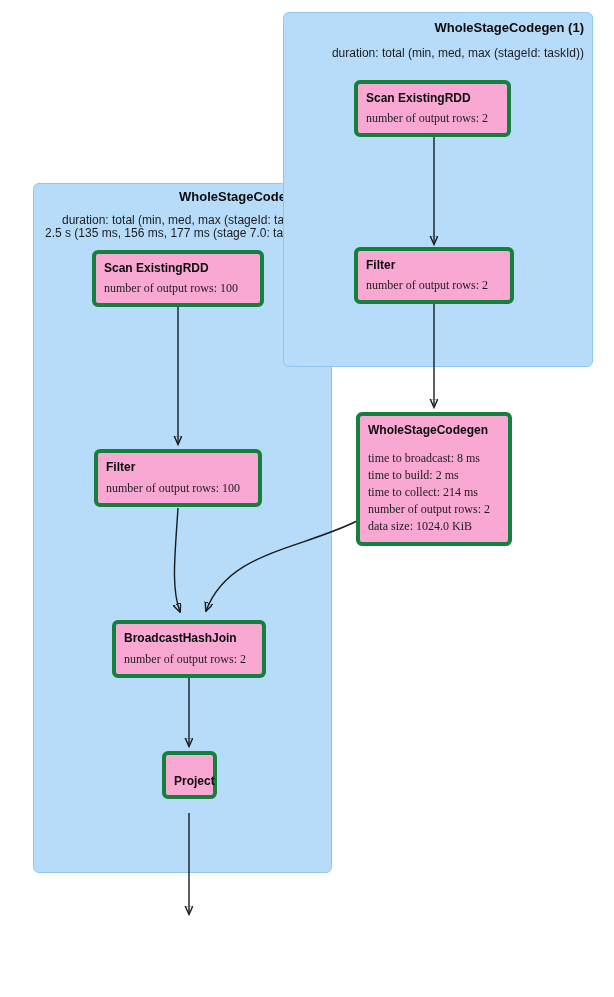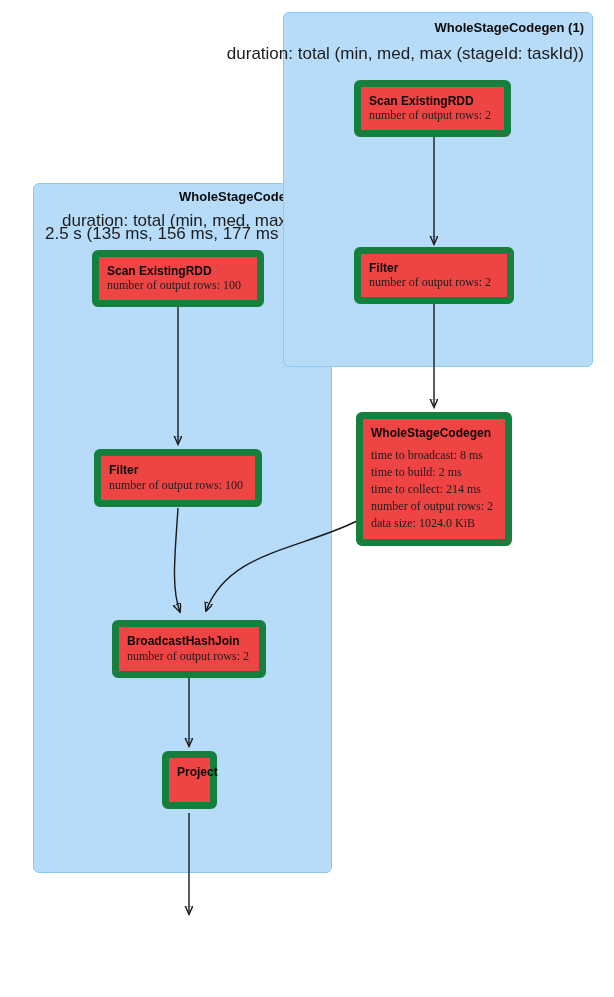--- a/index.html
+++ b/index.html
@@ -11,47 +11,47 @@
 
   
   .cluster{
     position:absolute;background:#b7dcfa;border:1px solid #8fc7f3;
     border-radius:6px;box-sizing:border-box;
   }
   .cluster-left{left:33px;top:183px;width:299px;height:690px;z-index:1;}
   .cluster-right{left:283px;top:12px;width:310px;height:355px;z-index:2;}
 
   .cl-title{font-weight:bold;font-size:13px;color:#0b0b0b;white-space:nowrap;}
-  .cl-line{font-size:17px;line-height:13px;color:#1c1c1c;white-space:nowrap;}
+  .cl-line{font-size:12px;line-height:13px;color:#1c1c1c;white-space:nowrap;}
 
   .rlabel{position:absolute;top:7px;right:8px;text-align:right;}
   .rlabel .cl-title{margin-bottom:12px;}
 
   .left-title{position:absolute;left:145px;top:5px;}
   .left-dur1{position:absolute;left:28px;top:30px;}
   .left-dur2{position:absolute;left:11px;top:43px;}
 
   
   .node{
-    position:absolute;background:#ef4444;border:7px solid #15803d;
+    position:absolute;background:#f9a8d4;border:4px solid #15803d;
     border-radius:6px;box-sizing:border-box;z-index:4;
     padding:7px 8px;display:flex;flex-direction:column;
     justify-content:space-between;
   }
   .nname{font-weight:bold;font-size:12px;color:#0b0b0b;white-space:nowrap;}
   .nmetric{font-size:12px;color:#1c1c1c;white-space:nowrap;font-family:Liberation Serif, serif;}
   .metrics-list .nmetric{line-height:17px;}
 
   #node-scan1{left:354px;top:80px;width:157px;height:57px;}
   #node-filter1{left:354px;top:247px;width:160px;height:57px;}
   #node-scan2{left:92px;top:250px;width:172px;height:57px;}
   #node-filter2{left:94px;top:449px;width:168px;height:58px;}
   #node-bex{left:356px;top:412px;width:156px;height:134px;}
   #node-bhj{left:112px;top:620px;width:154px;height:58px;}
-  #node-project{left:162px;top:751px;width:55px;height:58px;justify-content:flex-start;}
+  #node-project{left:162px;top:751px;width:55px;height:48px;justify-content:flex-end;}
   #node-asp{left:126px;top:919px;width:127px;height:62px;justify-content:center;}
 
   
   .edges{position:absolute;left:0;top:0;z-index:3;pointer-events:none;}
   .edges path{fill:none;stroke:#1a1a1a;stroke-width:1.4px;}
 </style>
 </head>
 <body>
 
 <div class="canvas">

